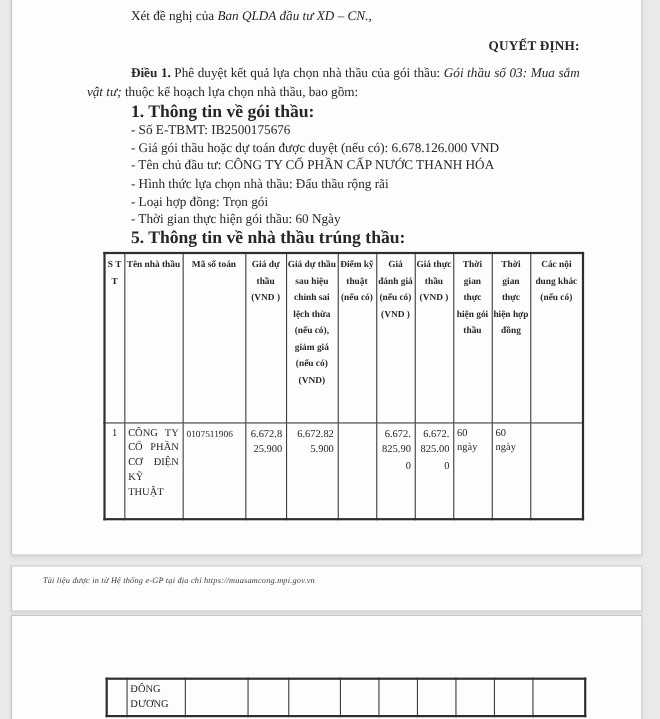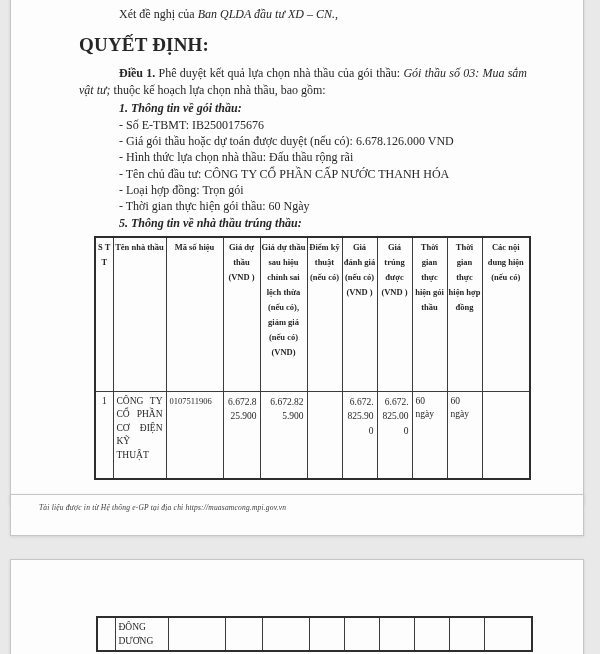--- a/index.html
+++ b/index.html
@@ -12,35 +12,35 @@
   .viewport { position: relative; width: 600px; height: 654px; }
   .page {
     position: absolute;
     left: 10px;
     width: 574px;
     background: #fdfdfd;
     border: 1px solid #c6c6c6;
     box-shadow: 0 1px 3px rgba(0,0,0,0.10);
   }
   .page-1 { top: -4px; height: 509px; }
-  .page-footer { top: 494px; height: 42px; }
+  .page-footer { top: 514px; height: 42px; }
   .page-2 { top: 559px; height: 110px; }
 
   .content { margin: 0 56px 0 68px; padding-top: 10px; }
   .intro-line { font-size: 12px; line-height: 15px; margin-left: 40px; }
   .doc-title {
-    font-size: 19px; font-weight: bold; text-align: left;
+    font-size: 12px; font-weight: bold; text-align: right;
     margin-top: 12px; letter-spacing: 0.2px;
   }
   .article {
     font-size: 12px; line-height: 16.5px; margin-top: 9px;
     text-indent: 40px; text-align: justify;
   }
   .sub-heading {
-    font-size: 12px; font-weight: bold; font-style: italic;
+    font-size: 16px; font-weight: bold; 
     margin-left: 40px; margin-top: 3px; line-height: 15px;
   }
   .info-list { font-size: 12px; line-height: 16.2px; margin-left: 40px; margin-top: 1px; }
   .sub-heading-2 { margin-top: 2px; }
 
   table { border-collapse: collapse; table-layout: fixed; background: #fdfdfd; }
   .bid-table { width: 435px; margin-left: 15px; margin-top: 5px; border: 2px solid #2e2e2e; padding-left: 24px; }
   .bid-table th, .bid-table td { border: 1px solid #3c3c3c; vertical-align: top; overflow: hidden; }
   .bid-table th {
     font-size: 8.5px; font-weight: bold; text-align: center;
@@ -77,22 +77,22 @@
 
       <h2 class="doc-title">QUYẾT ĐỊNH:</h2>
 
       <p class="article"><b>Điều 1.</b><span> Phê duyệt kết quả lựa chọn nhà thầu của gói thầu: </span><i>Gói thầu số 03: Mua sắm vật tư;</i><span> thuộc kế hoạch lựa chọn nhà thầu, bao gồm:</span></p>
 
       <p class="sub-heading">1. Thông tin về gói thầu:</p>
 
       <div class="info-list">
           <div>- Số E-TBMT: IB2500175676</div>
           <div>- Giá gói thầu hoặc dự toán được duyệt (nếu có): 6.678.126.000 VND</div>
+          <div>- Tên chủ đầu tư: CÔNG TY CỔ PHẦN CẤP NƯỚC THANH HÓA</div>
           <div>- Hình thức lựa chọn nhà thầu: Đấu thầu rộng rãi</div>
-          <div>- Tên chủ đầu tư: CÔNG TY CỔ PHẦN CẤP NƯỚC THANH HÓA</div>
           <div>- Loại hợp đồng: Trọn gói</div>
           <div>- Thời gian thực hiện gói thầu: 60 Ngày</div>
         </div>
 
       <p class="sub-heading sub-heading-2">5. Thông tin về nhà thầu trúng thầu:</p>
 
       <table class="bid-table">
           <colgroup>
             <col style="width: 18px;">
             <col style="width: 53px;">
@@ -103,29 +103,29 @@
             <col style="width: 35px;">
             <col style="width: 35px;">
             <col style="width: 35px;">
             <col style="width: 35px;">
             <col style="width: 48px;">
           </colgroup>
           <thead>
             <tr>
               <th>S T T</th>
               <th>Tên nhà thầu</th>
-              <th>Mã số hiệu</th>
+              <th>Mã số toán</th>
               <th>Giá dự thầu (VND )</th>
               <th>Giá dự thầu sau hiệu chỉnh sai lệch thừa (nếu có), giảm giá (nếu có) (VND)</th>
               <th>Điểm kỹ thuật (nếu có)</th>
               <th>Giá đánh giá (nếu có) (VND )</th>
-              <th>Giá trúng được (VND )</th>
+              <th>Giá thực thầu (VND )</th>
               <th>Thời gian thực hiện gói thầu</th>
               <th>Thời gian thực hiện hợp đồng</th>
-              <th>Các nội dung hiện (nếu có)</th>
+              <th>Các nội dung khác (nếu có)</th>
             </tr>
           </thead>
           <tbody>
             <tr>
               <td>1</td>
               <td>CÔNG TY CỔ PHẦN CƠ ĐIỆN KỸ THUẬT</td>
               <td>0107511906</td>
               <td>6.672.825.900</td>
               <td>6.672.825.900</td>
               <td></td>

